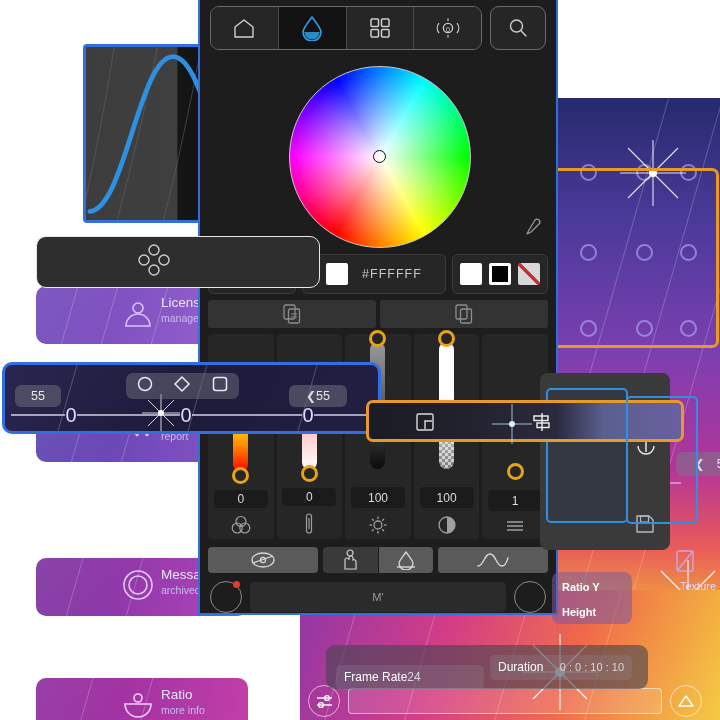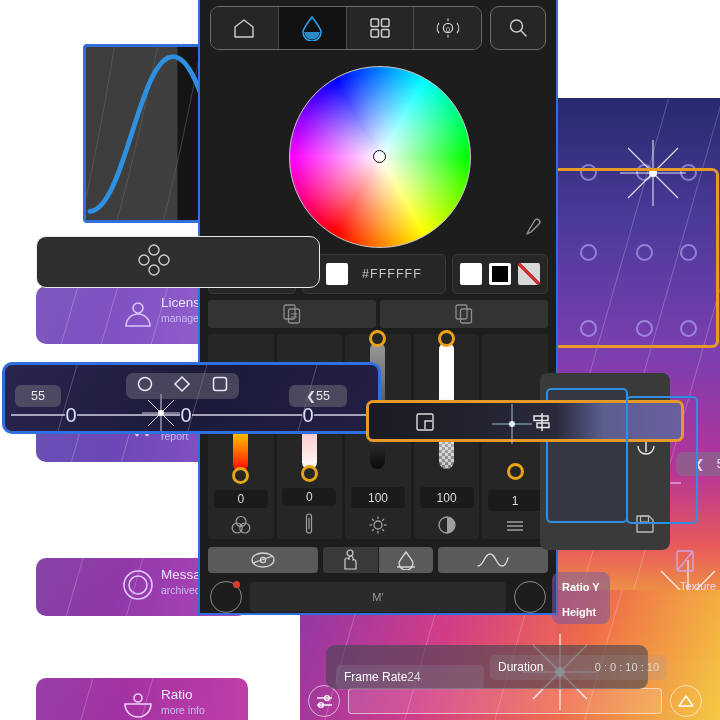--- a/index.html
+++ b/index.html
@@ -850,30 +850,30 @@
           <line x1="11" y1="1" x2="11" y2="19"></line>
           <rect x="3" y="4" width="14" height="4.5"></rect>
             <rect x="6" y="11" width="12" height="4.5"></rect>
         </g>
       </svg>
     </div>
   </div>
 
   <div class="blue-rect" style="left:626px;top:396px;width:72px;height:128px;"></div>
 
-  <div class="abs" style="left:552px;top:572px;width:58px;height:52px;background:rgba(120,90,160,.55);border-radius:8px;">
+  <div class="abs" style="left:552px;top:572px;width:80px;height:52px;background:rgba(120,90,160,.55);border-radius:8px;">
     <div class="neb-label strong" style="left:10px;top:9px;">Ratio Y</div>
     <div class="neb-label strong" style="left:10px;top:34px;">Height</div>
   </div>
 
 
   <div id="fr-bar" class="abs stars">
     <div class="fr-seg abs" style="left:10px;width:148px;margin-top:20px;">
       <span>Frame Rate</span>
       <span style="color:#d8d8d8;">24</span>
     </div>
-    <div class="fr-seg abs" style="left:164px;width:177px;justify-content:space-between;">
+    <div class="fr-seg abs" style="left:164px;width:142px;justify-content:space-between;">
       <span>Duration</span>
       <span style="color:#d8d8d8;font-size:11px;">0 : 0 : 10 : 10</span>
     </div>
   </div>
 
 </div>
 
 </body></html>

